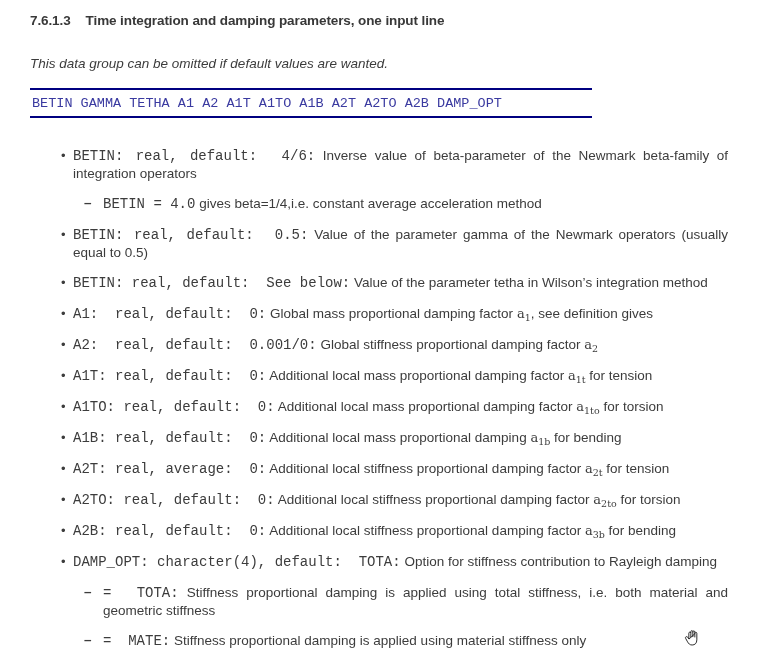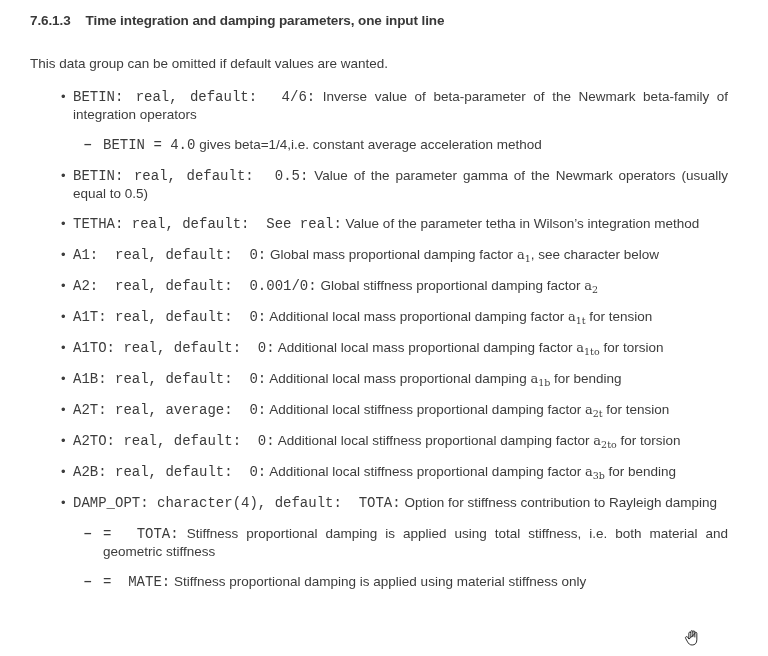--- a/index.html
+++ b/index.html
@@ -24,20 +24,21 @@
     font-size:13.5px;
     line-height:16px;
     margin-bottom:26px;
     color:#383838;
     letter-spacing:-0.1px;
   }
   .heading .sec-num{margin-right:15px;}
   .intro{
     line-height:17px;
     margin-bottom:16px;
+    font-style:italic;
   }
   .code-block{
     border-top:2px solid var(--rule-color);
     border-bottom:2px solid var(--rule-color);
     padding:5px 0 4px 2px;
     margin-bottom:29px;
   }
   .code-block .code-line{
     font-family:"Liberation Mono", monospace;
     font-size:13.5px;
@@ -89,27 +90,30 @@
 <body>
 
 <div class="page">
 
   <div class="heading">
     <span class="sec-num">7.6.1.3</span><span>Time integration and damping parameters, one input line</span>
   </div>
 
   <div class="intro">This data group can be omitted if default values are wanted.</div>
 
+  <div class="code-block">
+    <div class="code-line">BETIN GAMMA TETHA A1 A2 A1T A1TO A1B A2T A2TO A2B DAMP_OPT</div>
+  </div>
 
   <div class="list" id="param-list">
       <div class="item bullet"><span class="marker">•</span><span class="seg-mono">BETIN: real, default:  4/6:</span><span class="seg-plain"> Inverse value of beta-parameter of the Newmark beta-family of integration operators</span></div>
       <div class="item dash"><span class="marker">–</span><span class="seg-mono">BETIN = 4.0</span><span class="seg-plain"> gives beta=1/4,i.e. constant average acceleration method</span></div>
       <div class="item bullet"><span class="marker">•</span><span class="seg-mono">BETIN: real, default:  0.5:</span><span class="seg-plain"> Value of the parameter gamma of the Newmark operators (usually equal to 0.5)</span></div>
-      <div class="item bullet"><span class="marker">•</span><span class="seg-mono">TETHA: real, default:  See real:</span><span class="seg-plain"> Value of the parameter tetha in Wilson’s integration method</span></div>
-      <div class="item bullet"><span class="marker">•</span><span class="seg-mono">A1:  real, default:  0:</span><span class="seg-plain"> Global mass proportional damping factor </span><span class="seg-math">a<sub>1</sub></span><span class="seg-plain">, see character below</span></div>
+      <div class="item bullet"><span class="marker">•</span><span class="seg-mono">BETIN: real, default:  See below:</span><span class="seg-plain"> Value of the parameter tetha in Wilson’s integration method</span></div>
+      <div class="item bullet"><span class="marker">•</span><span class="seg-mono">A1:  real, default:  0:</span><span class="seg-plain"> Global mass proportional damping factor </span><span class="seg-math">a<sub>1</sub></span><span class="seg-plain">, see definition gives</span></div>
       <div class="item bullet"><span class="marker">•</span><span class="seg-mono">A2:  real, default:  0.001/0:</span><span class="seg-plain"> Global stiffness proportional damping factor </span><span class="seg-math">a<sub>2</sub></span></div>
       <div class="item bullet"><span class="marker">•</span><span class="seg-mono">A1T: real, default:  0:</span><span class="seg-plain"> Additional local mass proportional damping factor </span><span class="seg-math">a<sub>1t</sub></span><span class="seg-plain"> for tension</span></div>
       <div class="item bullet"><span class="marker">•</span><span class="seg-mono">A1TO: real, default:  0:</span><span class="seg-plain"> Additional local mass proportional damping factor </span><span class="seg-math">a<sub>1to</sub></span><span class="seg-plain"> for torsion</span></div>
       <div class="item bullet"><span class="marker">•</span><span class="seg-mono">A1B: real, default:  0:</span><span class="seg-plain"> Additional local mass proportional damping </span><span class="seg-math">a<sub>1b</sub></span><span class="seg-plain"> for bending</span></div>
       <div class="item bullet"><span class="marker">•</span><span class="seg-mono">A2T: real, average:  0:</span><span class="seg-plain"> Additional local stiffness proportional damping factor </span><span class="seg-math">a<sub>2t</sub></span><span class="seg-plain"> for tension</span></div>
       <div class="item bullet"><span class="marker">•</span><span class="seg-mono">A2TO: real, default:  0:</span><span class="seg-plain"> Additional local stiffness proportional damping factor </span><span class="seg-math">a<sub>2to</sub></span><span class="seg-plain"> for torsion</span></div>
       <div class="item bullet"><span class="marker">•</span><span class="seg-mono">A2B: real, default:  0:</span><span class="seg-plain"> Additional local stiffness proportional damping factor </span><span class="seg-math">a<sub>3b</sub></span><span class="seg-plain"> for bending</span></div>
       <div class="item bullet"><span class="marker">•</span><span class="seg-mono">DAMP_OPT: character(4), default:  TOTA:</span><span class="seg-plain"> Option for stiffness contribution to Rayleigh damping</span></div>
       <div class="item dash"><span class="marker">–</span><span class="seg-mono">=  TOTA:</span><span class="seg-plain"> Stiffness proportional damping is applied using total stiffness, i.e. both material and geometric stiffness</span></div>
       <div class="item dash"><span class="marker">–</span><span class="seg-mono">=  MATE:</span><span class="seg-plain"> Stiffness proportional damping is applied using material stiffness only</span></div>

